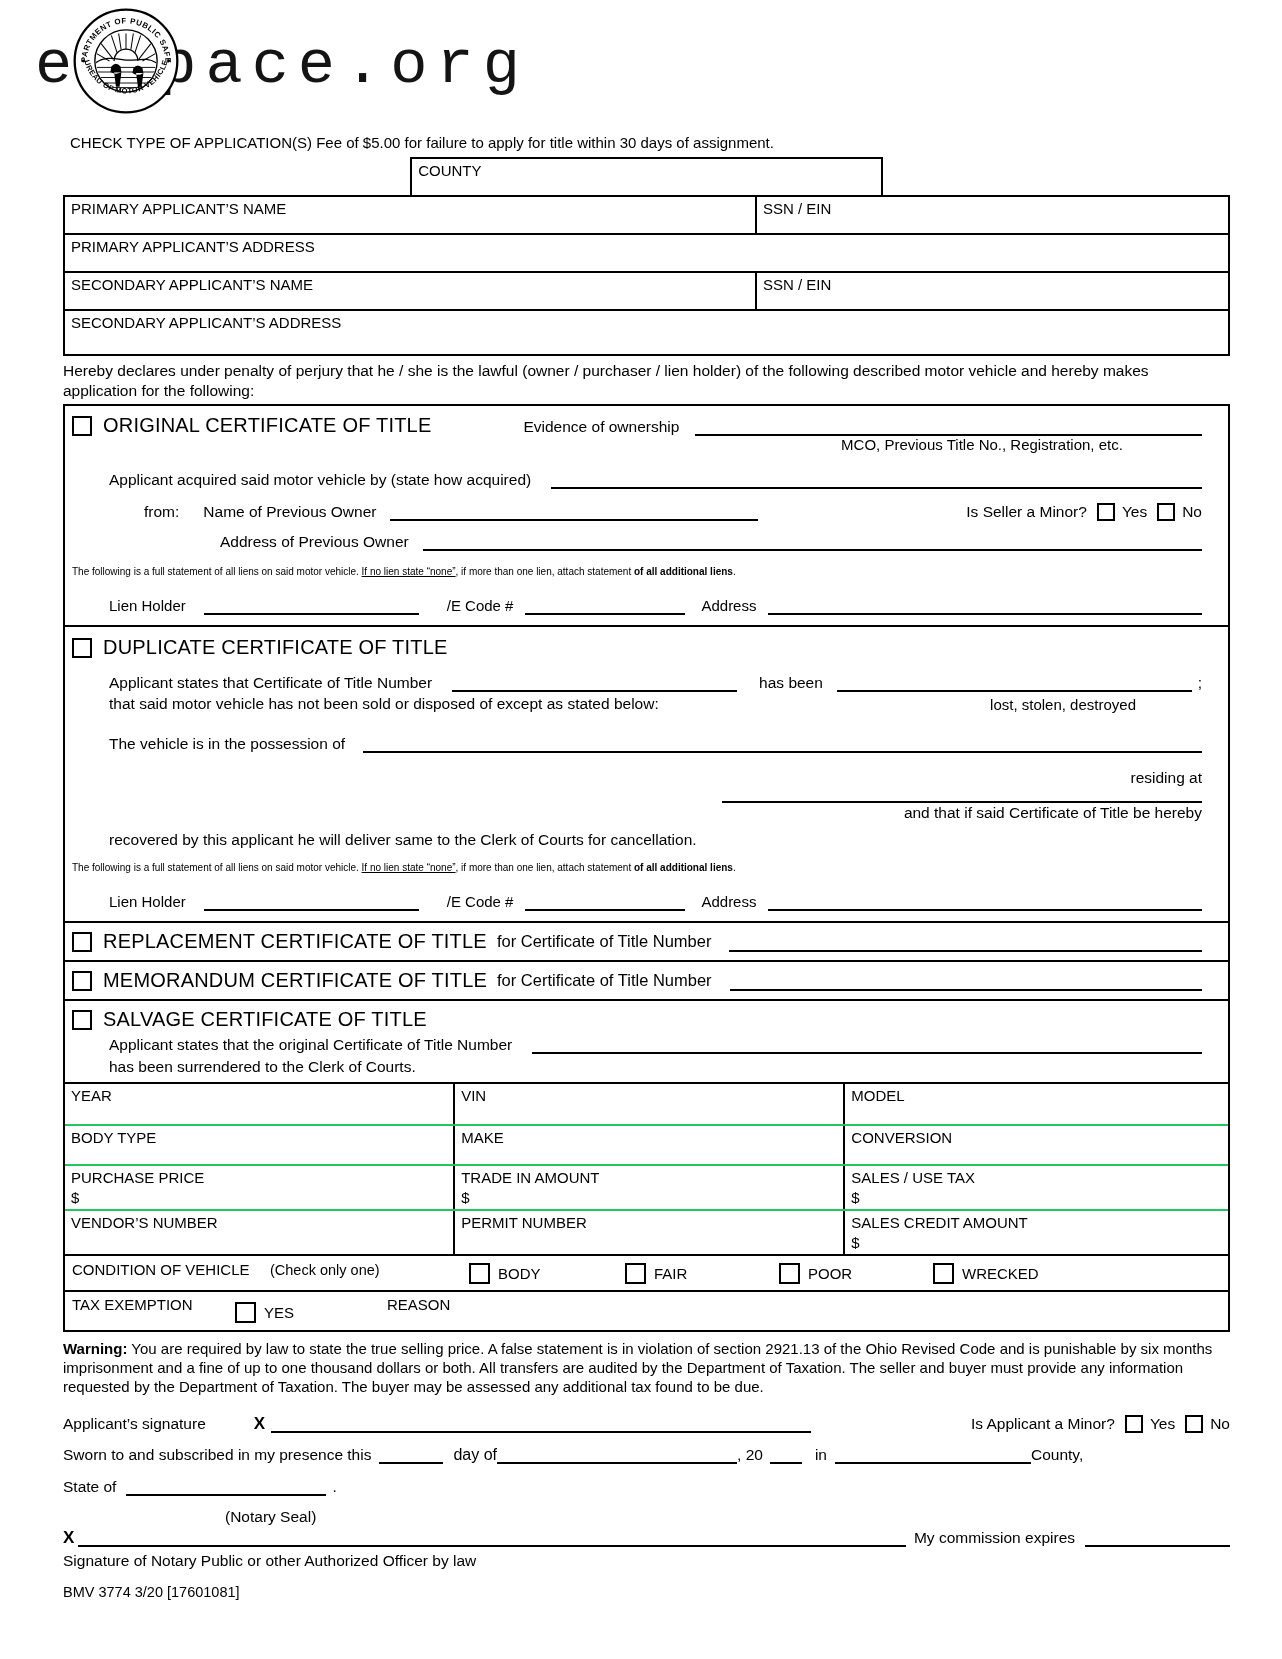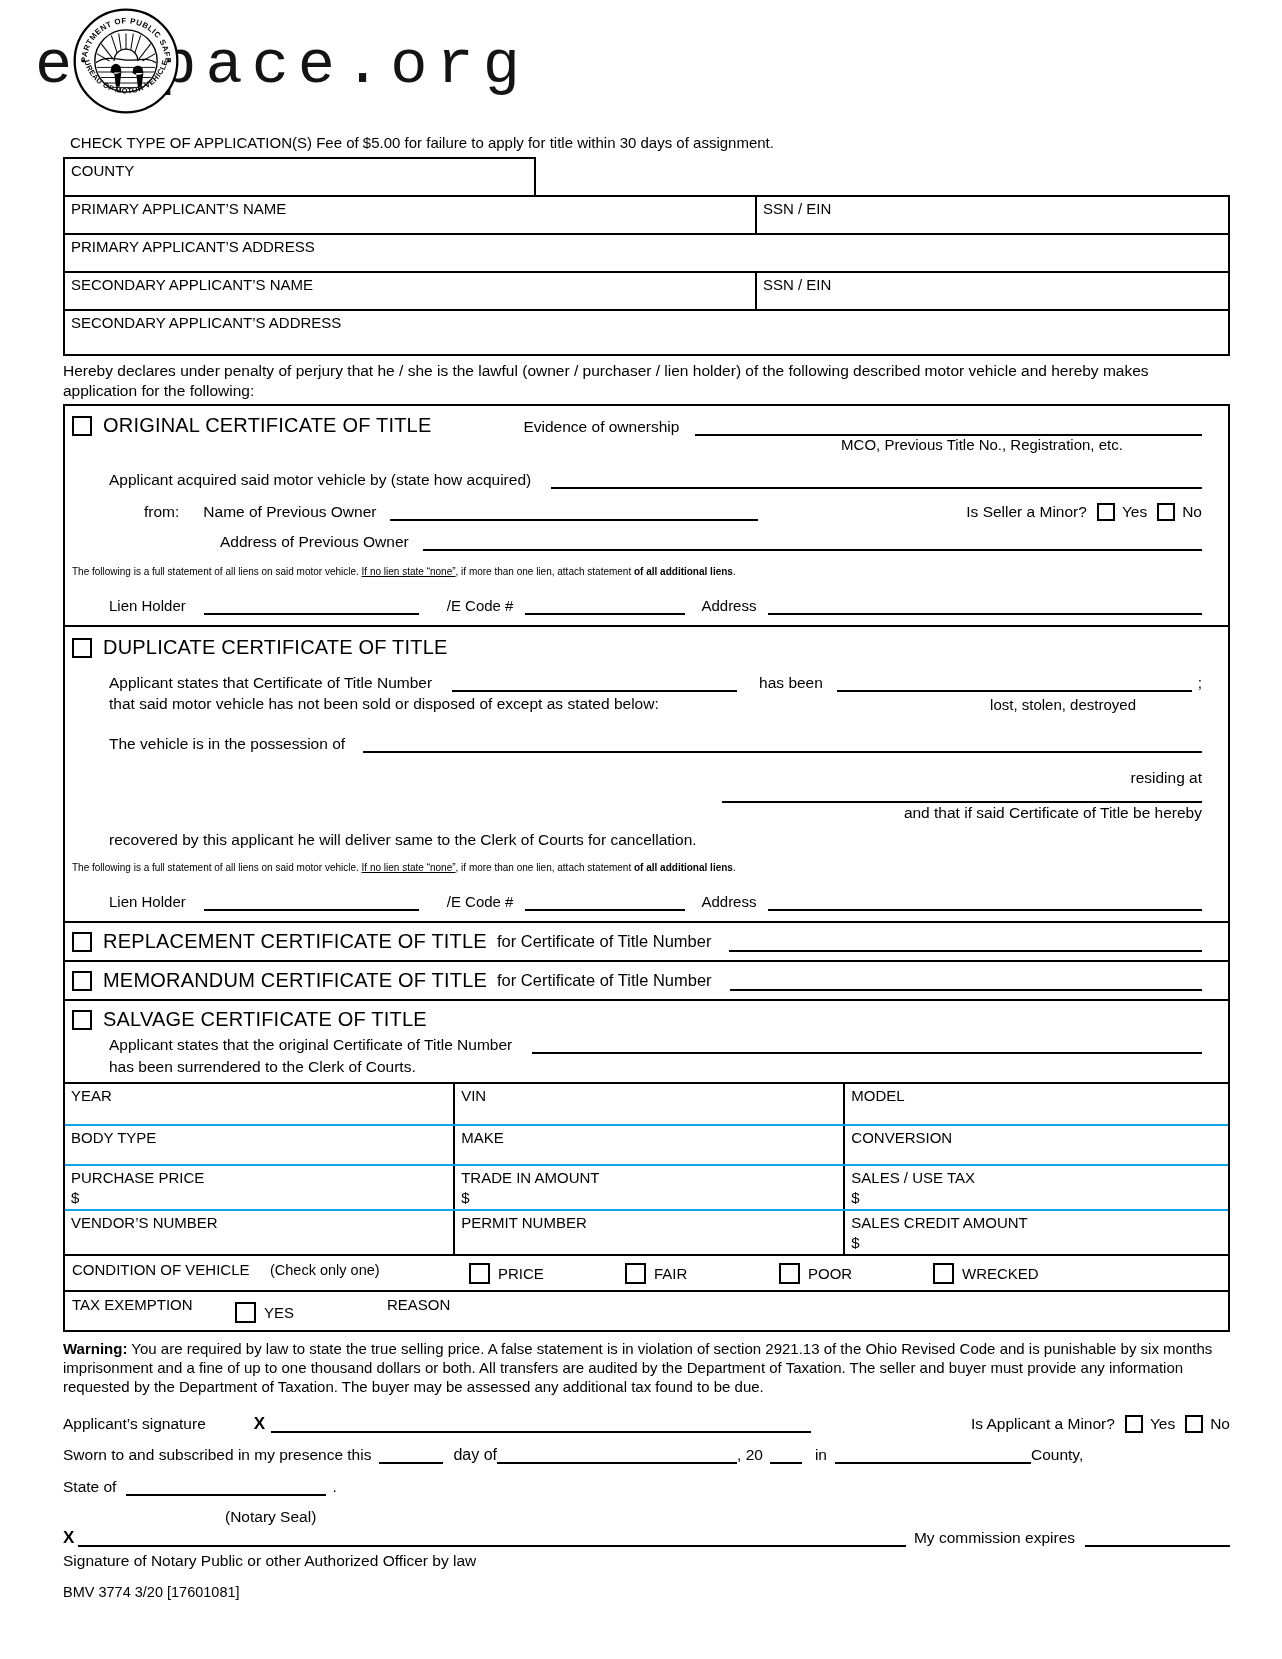--- a/index.html
+++ b/index.html
@@ -19,21 +19,21 @@
   .seal { position:absolute; left:8px; top:6px; width:110px; height:110px; z-index:2; }
   .hdr-text { position:absolute; left:0; right:0; top:22px; text-align:center; z-index:0; }
   .hdr-line1,.hdr-line2 { font-size:17px; line-height:21px; letter-spacing:.2px; }
   .hdr-title { font-size:24px; font-weight:bold; line-height:30px; margin-top:5px; letter-spacing:.2px; }
   .hdr-sub { font-size:12.5px; font-weight:bold; line-height:15px; }
 
   .fee-line { font-size:15px; margin:6px 0 6px 7px; }
 
   
   .app-table { width:100%; }
-  .county-row { display:flex; justify-content:flex-start; }
+  .county-row { display:flex; justify-content:center; }
   .county-cell { width:40.5%; height:40px; border:2px solid #000; border-bottom:none; padding:3px 6px; }
   .t-row { border:2px solid #000; margin-top:-2px; display:flex; min-height:40px; }
   .t-cell { padding:3px 6px; }
   .t-left { width:59.5%; border-right:2px solid #000; }
   .t-right { flex:1; }
   .t-full { width:100%; }
   .cell-label { font-size:15px; }
 
   .declaration { margin-top:5px; font-size:15.5px; line-height:20px; width:1160px; }
 
@@ -50,21 +50,21 @@
   .lbl { line-height:19px; white-space:nowrap; }
   .hint { font-size:15px; }
   .minor-group { display:flex; align-items:center; margin-left:auto; }
   .minor-group .cb { margin-left:10px; margin-right:7px; }
   .lien-text { font-size:10px; line-height:19px; }
   .lien-ul { text-decoration:underline; }
   .lien-b { font-weight:bold; }
 
   
   .veh-table { border:2px solid #000; margin-top:-2px; }
-  .v-row { display:flex; border-top:2px solid #0ea5e9; }
+  .v-row { display:flex; border-top:2px solid #22c55e; }
   .v-row.first { border-top:none; }
   .v-cell { padding:3px 6px; }
   .v-c1 { width:33.55%; border-right:2px solid #000; }
   .v-c2 { width:33.55%; border-right:2px solid #000; }
   .v-c3 { flex:1; }
   .v-h40 { min-height:40px; } .v-h38 { min-height:38px; } .v-h42 { min-height:42px; }
   .dollar { display:block; margin-top:3px; }
   .cond-row { position:relative; height:36px; border-top:2px solid #000; }
   .cond-label { position:absolute; left:7px; top:5px; font-size:15px; }
   .cond-hint { position:absolute; left:205px; top:6px; font-size:14.5px; }
@@ -312,21 +312,21 @@
       <div class="v-row">
         <div class="v-cell v-c1 v-h42"><span>VENDOR’S NUMBER</span></div>
         <div class="v-cell v-c2 v-h42"><span>PERMIT NUMBER</span></div>
         <div class="v-cell v-c3 v-h42"><span>SALES CREDIT AMOUNT</span><span class="dollar">$</span></div>
       </div>
       <div class="cond-row">
         <span class="cond-label">CONDITION OF VEHICLE</span>
         <span class="cond-hint">(Check only one)</span>
         <span class="cond-group" style="left:404px;">
           <span class="cb"></span>
-          <span>PRICE</span>
+          <span>BODY</span>
         </span>
         <span class="cond-group" style="left:560px;">
           <span class="cb"></span>
           <span>FAIR</span>
         </span>
         <span class="cond-group" style="left:714px;">
           <span class="cb"></span>
           <span>POOR</span>
         </span>
         <span class="cond-group" style="left:868px;">

